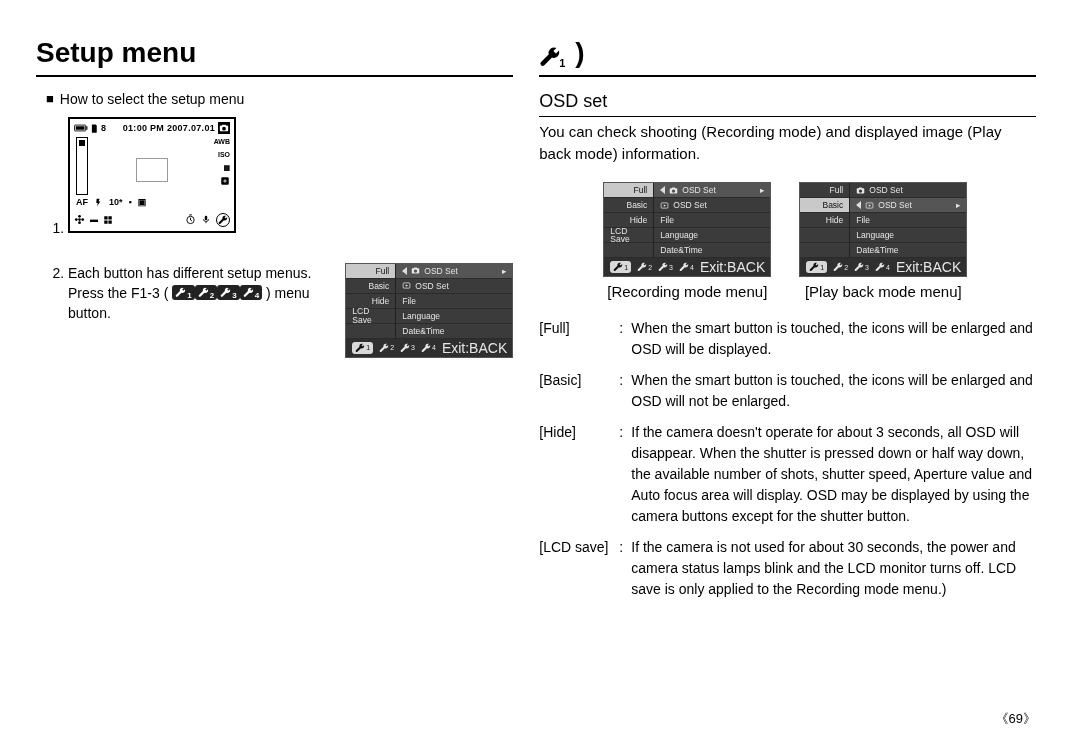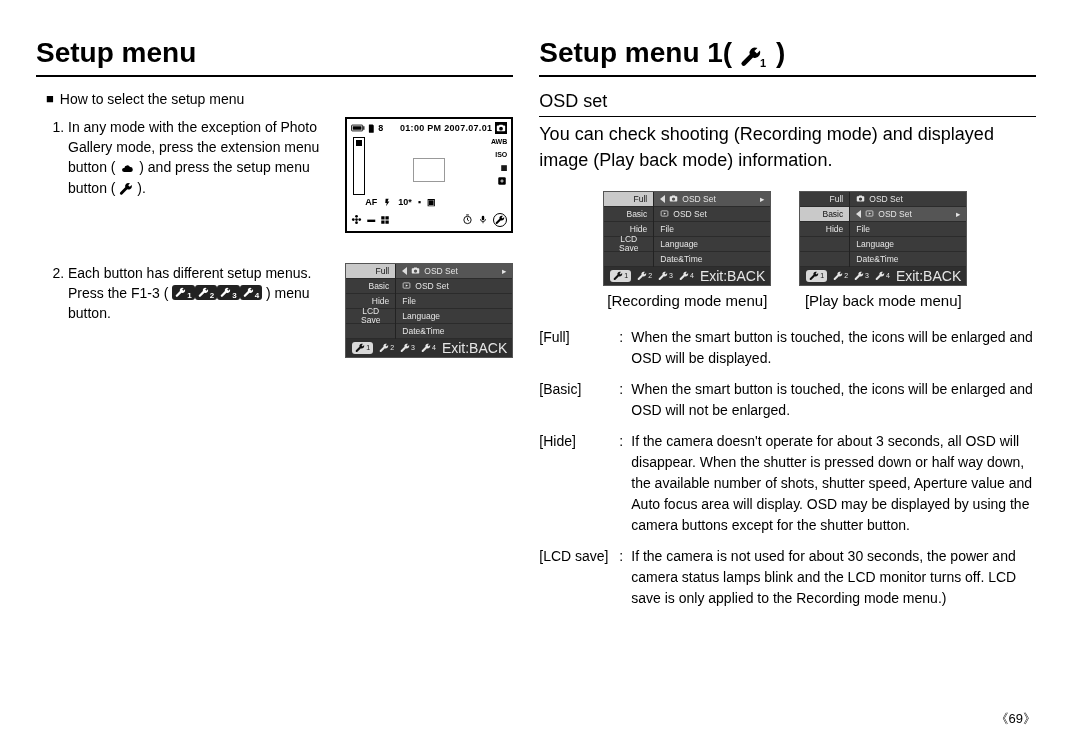--- a/index.html
+++ b/index.html
@@ -43,21 +43,21 @@
     font-size: 18px;
     font-weight: 400;
     margin: 6px 0 4px 0;
     border-bottom: 1px solid #000;
     padding-bottom: 4px;
   }
 
   .bullet-row { display:flex; gap:6px; margin: 8px 0 10px 10px; font-size: 14px; }
   .blk { font-size: 13px; }
 
-  .body-text { font-size: 18px; line-height: 1.45; }
+  .body-text { font-size: 15px; line-height: 1.45; }
 
   ol.steps { margin: 6px 0 0 8px; padding-left: 24px; font-size: 14px; line-height: 1.45;}
   ol.steps li { margin-bottom: 30px; }
 
   .step-row { display:flex; gap:12px; align-items:flex-start; }
   .step-text { flex:1; }
 
   .ico { display:inline-flex; align-items:center; vertical-align:middle; }
 
   .lcd {
@@ -75,33 +75,33 @@
   .lcd .top .spacer { flex:1; }
   .lcd .num { font-size:9px; letter-spacing:0.3px; }
   .lcd .rtside { position:absolute; right:4px; top:18px; display:flex; flex-direction:column; gap:3px; align-items:flex-end; font-size:7px; }
   .lcd .vbar { position:absolute; left:6px; top:18px; width:12px; height:58px; border:1px solid #000; }
   .lcd .vbar:after { content:""; position:absolute; left:2px; right:2px; top:2px; height:6px; background:#000; }
   .lcd .center { position:absolute; left:50%; top:46%; transform:translate(-50%,-50%); width:32px; height:24px; border:1px solid #999; }
   .lcd .bottom { position:absolute; left:4px; right:4px; bottom:4px; display:flex; align-items:center; justify-content:space-between; gap:3px; }
   .lcd .bottom .r1, .lcd .bottom .r2 { display:flex; gap:5px; align-items:center; }
   .lcd .circbtn { width:14px; height:14px; border-radius:50%; border:1px solid #000; display:flex; align-items:center; justify-content:center; }
   .lcd .circbtn svg { width:10px; height:10px; }
-  .lcd .icorow { position:absolute; left:18px; right:4px; bottom:22px; display:flex; gap:6px; align-items:center; font-size:9px; }
+  .lcd .icorow { position:absolute; left:6px; right:4px; bottom:22px; display:flex; gap:6px; align-items:center; font-size:9px; }
 
   .menu {
     width: 168px;
     border: 1px solid #555;
     background:#3b3b3b;
     color:#e6e6e6;
     font-size: 8.5px;
     line-height: 1;
     flex-shrink:0;
   }
   .menu .mrow { display:flex; }
-  .menu .lcol { width:50px; border-right:1px solid #222;text-align:center; }
+  .menu .lcol { width:50px; border-right:1px solid #222; }
   .menu .rcol { flex:1; }
   .menu .cell { height:15px; display:flex; align-items:center; padding:0 6px; border-bottom:1px solid #2b2b2b; justify-content:flex-end; }
   .menu .rcol .cell { justify-content:flex-start; gap:4px; }
   .menu .cell.selected { background:#c9c9c9; color:#111; }
   .menu .cell.rsel { background:#555; }
   .menu .tri { width:0;height:0;border-top:4px solid transparent;border-bottom:4px solid transparent;border-right:5px solid #ddd; display:inline-block; }
   .menu .caret { margin-left:auto; }
   .menu .footer { display:flex; align-items:center; height:18px; padding:0 6px; gap:6px; background:#2f2f2f; }
   .menu .footer .wr { display:inline-flex; align-items:center; gap:1px; }
   .menu .footer .wr.sel { background:#d9d9d9; color:#111; padding:1px 3px; border-radius:3px; }
@@ -190,35 +190,20 @@
     </div>
 
     <div class="bullet-row">
       <span class="blk">■</span>
       <span>How to select the setup menu</span>
     </div>
 
     <ol class="steps">
       <li>
         <div class="step-row">
-          <div class="step-text">
-            <span>In any mode with the exception of Photo Gallery mode, press the extension menu button (</span>
-            <span class="ico">
-                <svg width="16" height="12">
-                  <use href="#cloud"></use>
-                </svg>
-              </span>
-            <span>) and press the setup menu button (</span>
-            <span class="ico">
-                <svg width="14" height="14">
-                  <use href="#wrench"></use>
-                </svg>
-              </span>
-            <span>).</span>
-          </div>
 
           <div class="lcd">
             <div class="top">
               <span class="ico">
                   <svg width="14" height="8">
                     <use href="#battery"></use>
                   </svg>
                 </span>
               <span class="ico">
                   <svg width="7" height="9">
@@ -389,21 +374,20 @@
             </div>
           </div>
         </div>
       </li>
     </ol>
   </div>
 
   <div class="col col-right">
     <div class="title-row">
       <h1 class="title">
-        <span>Setup menu 1(</span>
         <span class="ico" style="position:relative;top:2px">
             <svg width="22" height="22">
               <use href="#wrench"></use>
             </svg>
             <span style="font-size:11px;font-weight:700;position:relative;top:6px;left:-2px">1</span>
           </span>
         <span>)</span>
       </h1>
     </div>
 

